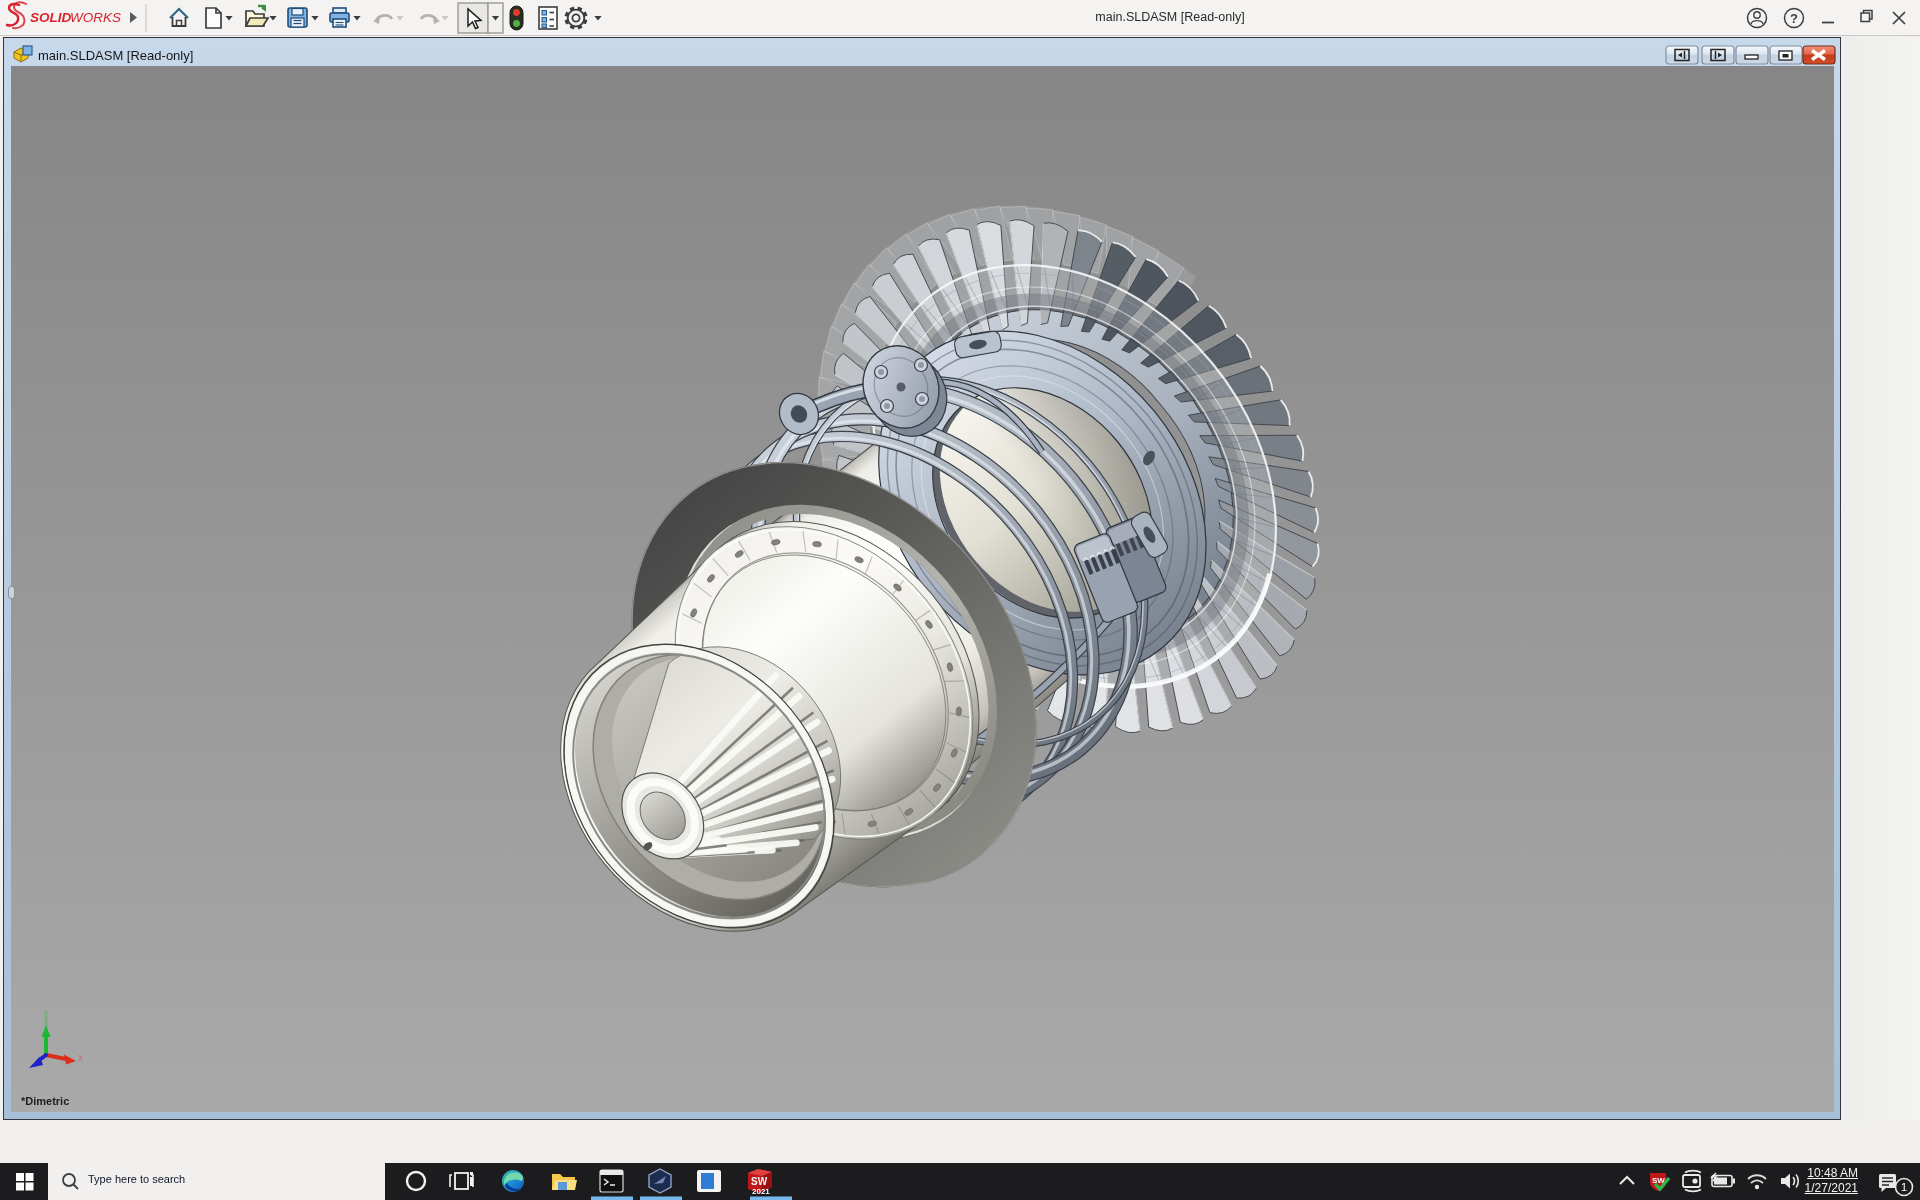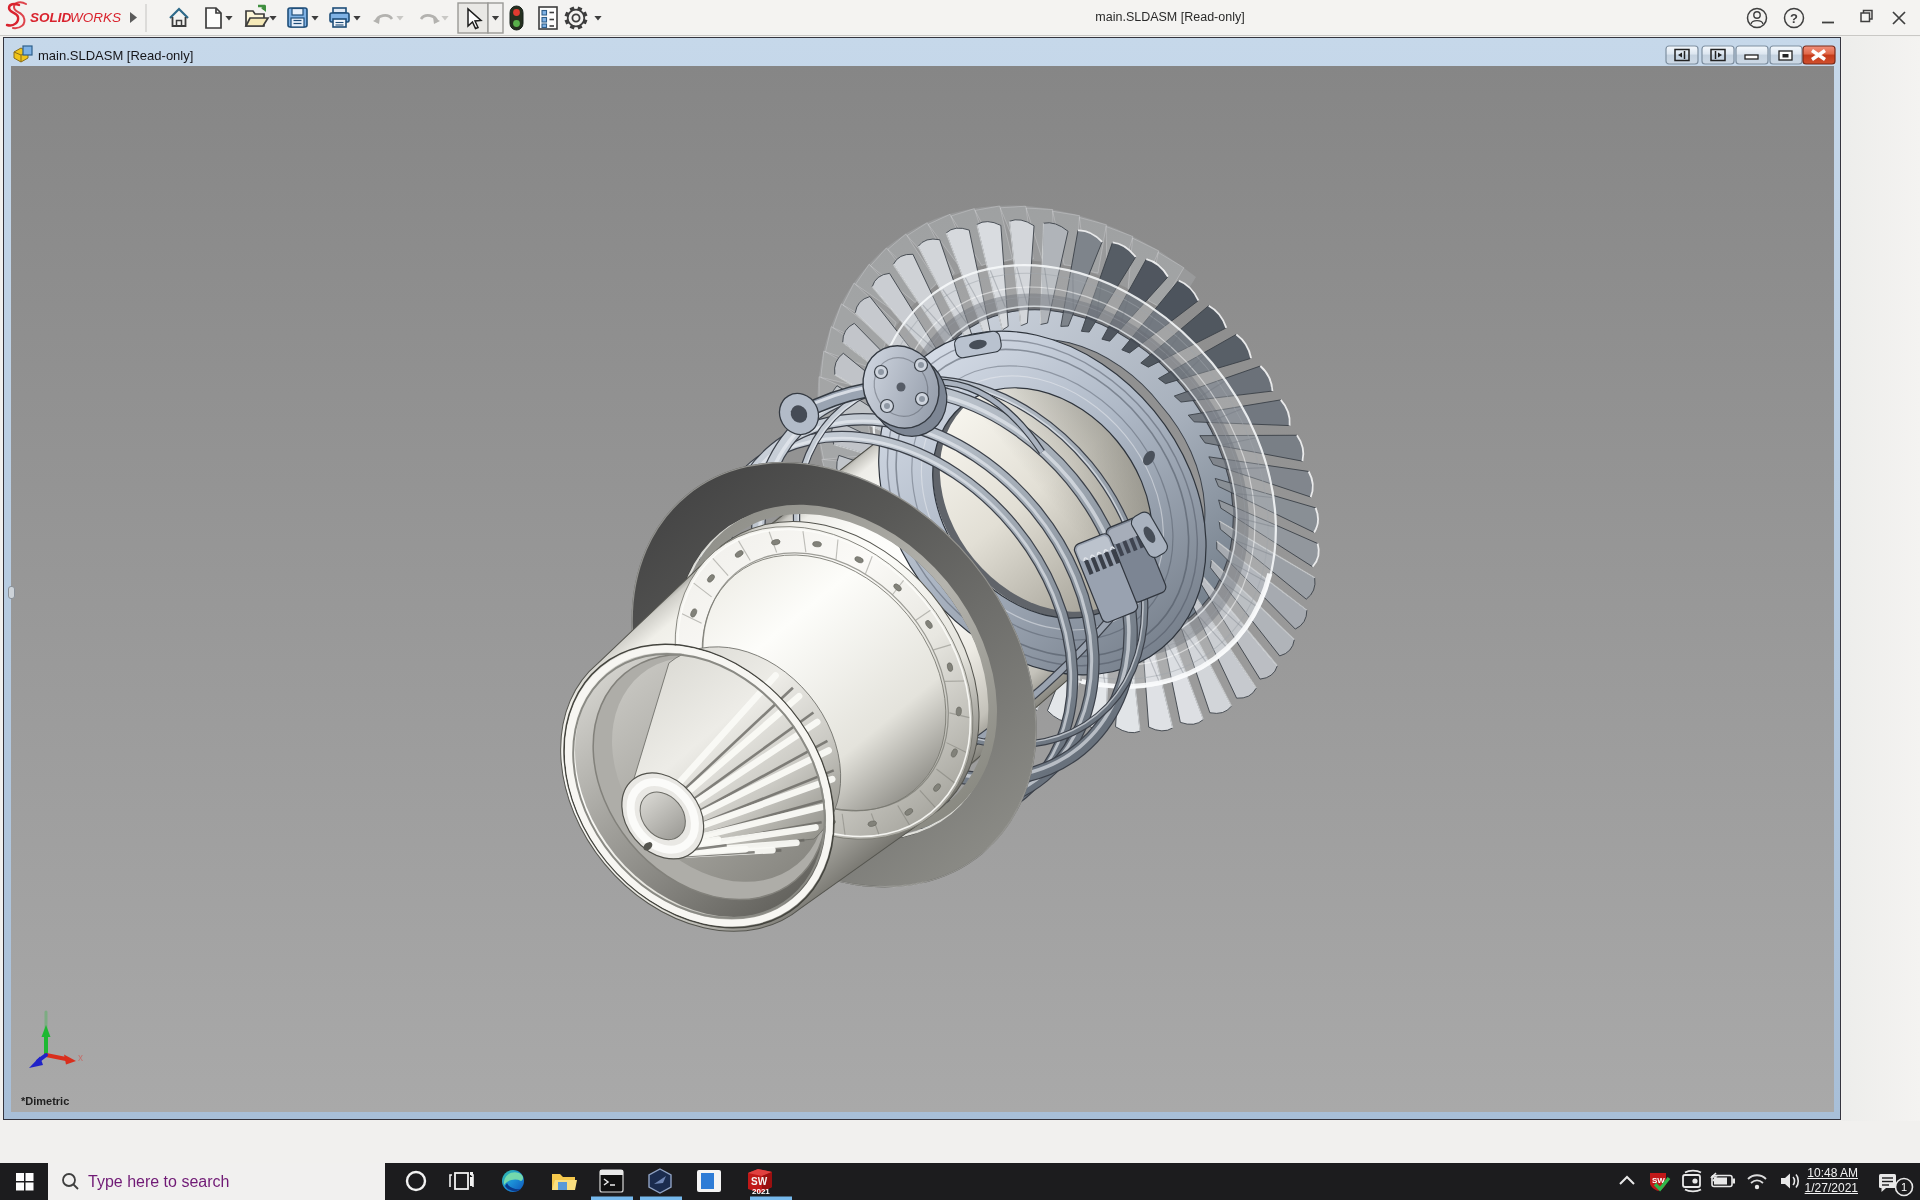--- a/index.html
+++ b/index.html
@@ -651,13 +651,13 @@
     <rect x="1879" y="11" width="17" height="14" rx="1.5" fill="#e8e8e8"></rect>
     <path d="M 1881.5 25 L 1881.5 29 L 1886 25" fill="#e8e8e8"></path>
     <g stroke="#1c1c1e" stroke-width="1.4">
       <line x1="1882" y1="15" x2="1893" y2="15"></line>
       <line x1="1882" y1="18.5" x2="1893" y2="18.5"></line>
       <line x1="1882" y1="22" x2="1889" y2="22"></line>
     </g>
     <circle cx="1904" cy="24" r="8.5" fill="#1c1c1e" stroke="#e8e8e8" stroke-width="1.6"></circle>
     <text x="1904" y="28" font-size="11" fill="#fff" text-anchor="middle" font-family="Liberation Sans">1</text>
   </svg>
-<div class="abs" style="left:88px;top:1173px;font-size:16px;color:#701a75;">Type here to search</div>
+<div class="abs" style="left:88px;top:1173px;font-size:11px;color:#0f172a;">Type here to search</div>
 <div class="abs" style="left:1796px;top:1166px;width:62px;text-align:right;font-size:12px;color:#f2f2f2;line-height:15px;text-decoration:underline;">10:48 AM<br>1/27/2021</div>
 </body></html>

